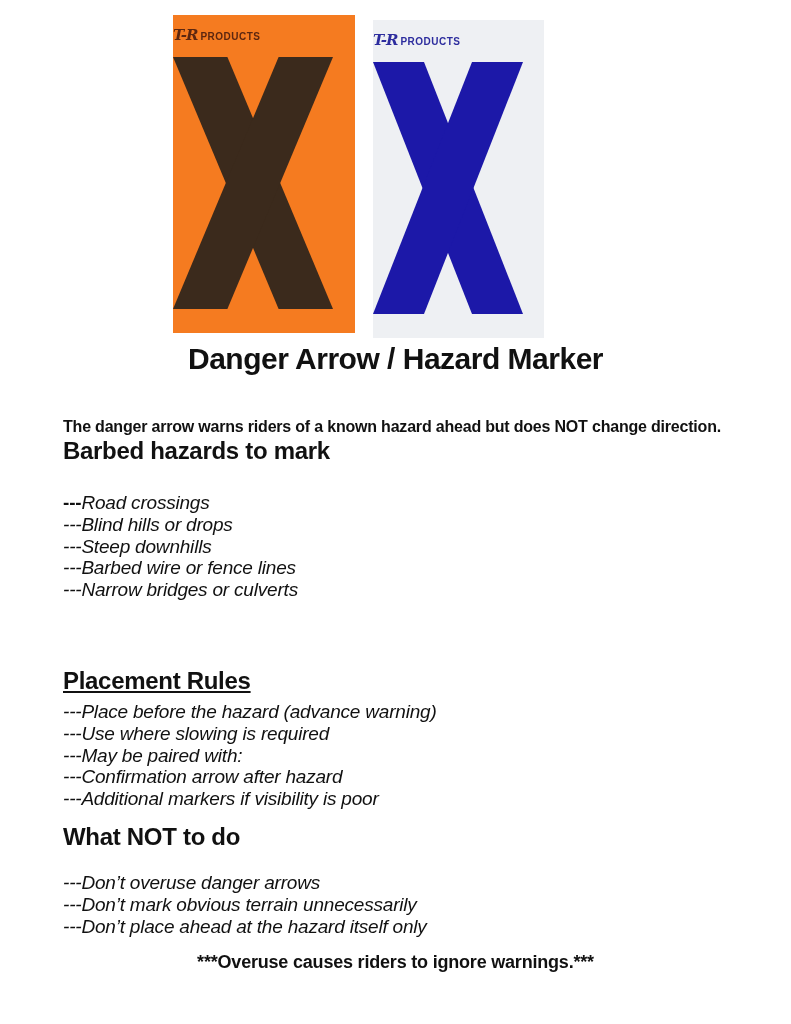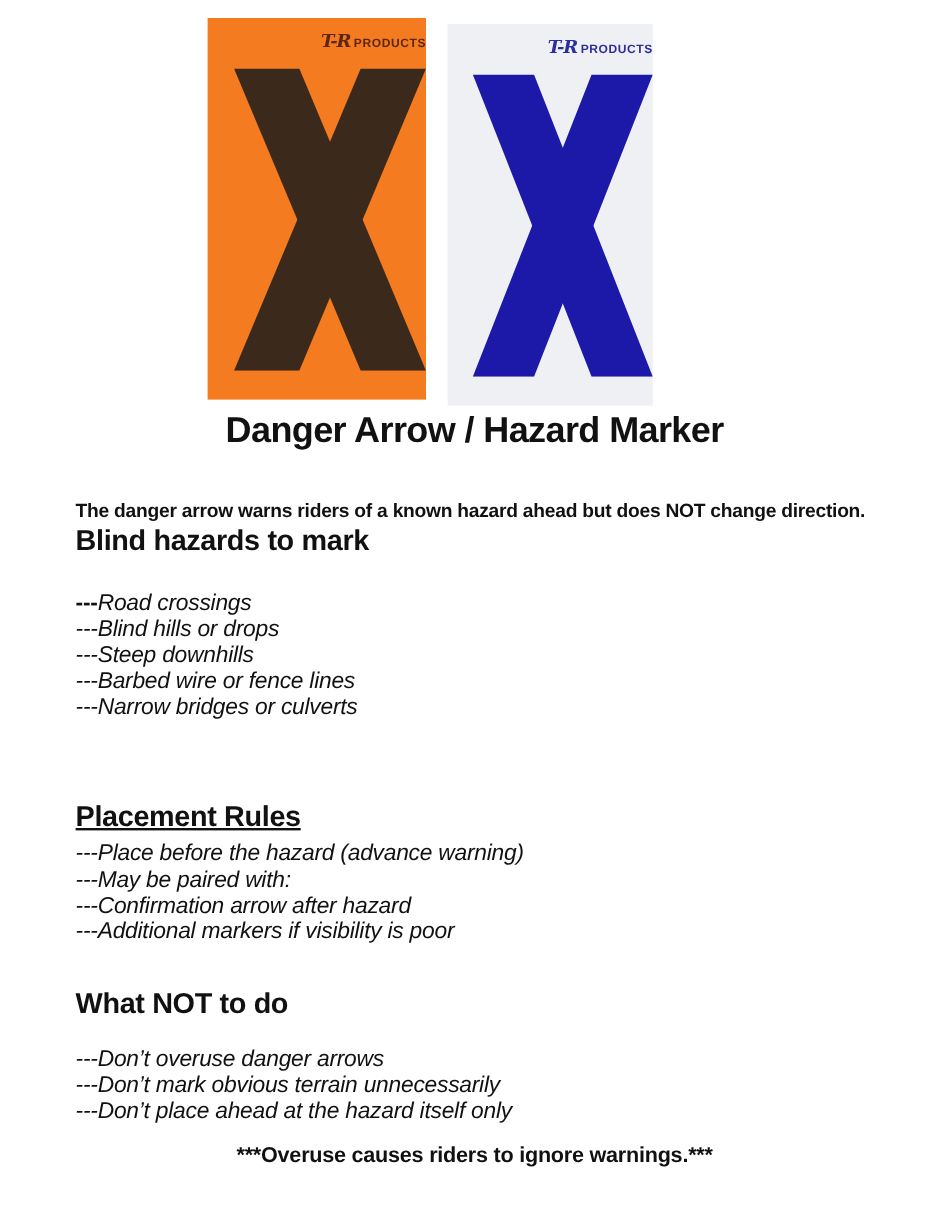--- a/index.html
+++ b/index.html
@@ -7,23 +7,22 @@
     position:relative;
     width:791px;height:1024px;
     background:#ffffff;
     font-family:"Liberation Sans", sans-serif;
     color:#111;
     overflow:hidden;
   }
   
   .card{
     position:absolute;
-    display:flex;flex-direction:column;align-items:flex-end;
+    display:flex;flex-direction:column;align-items:flex-start;
     box-sizing:border-box;
-    padding-left:24px;
   }
   .card-orange{left:173px;top:15px;width:182px;height:318px;}
   .card-white{left:373px;top:20px;width:171px;height:318px;}
   .card-logo{
     margin-top:12px;
     white-space:nowrap;
     line-height:1;
     user-select:none;
   }
   .logo-script{
@@ -105,32 +104,33 @@
     <svg class="card-x" width="150" height="252" viewBox="0 0 100 150" preserveAspectRatio="none">
       <polygon points="0,0 34,0 100,150 66,150" fill="#1C18A8"></polygon>
       <polygon points="66,0 100,0 34,150 0,150" fill="#1C18A8"></polygon>
     </svg>
   </div>
 
   <div class="title">Danger Arrow / Hazard Marker</div>
 
   <div class="intro">The danger arrow warns riders of a known hazard ahead but does NOT change direction.</div>
 
-  <div class="h2 h2-1">Blind hazards to mark</div>
+  <div class="h2 h2-1">Barbed hazards to mark</div>
   <div class="list list-1">
     <div><span class="dashes bold">---</span><span>Road crossings</span></div>
     <div><span class="dashes">---</span><span>Blind hills or drops</span></div>
     <div><span class="dashes">---</span><span>Steep downhills</span></div>
     <div><span class="dashes">---</span><span>Barbed wire or fence lines</span></div>
     <div><span class="dashes">---</span><span>Narrow bridges or culverts</span></div>
   </div>
 
   <div class="h2 h2-2">Placement Rules</div>
   <div class="list list-2">
     <div><span class="dashes">---</span><span>Place before the hazard (advance warning)</span></div>
+    <div><span class="dashes">---</span><span>Use where slowing is required</span></div>
     <div><span class="dashes">---</span><span>May be paired with:</span></div>
     <div><span class="dashes">---</span><span>Confirmation arrow after hazard</span></div>
     <div><span class="dashes">---</span><span>Additional markers if visibility is poor</span></div>
   </div>
 
   <div class="h2 h2-3">What NOT to do</div>
   <div class="list list-3">
     <div><span class="dashes">---</span><span>Don’t overuse danger arrows</span></div>
     <div><span class="dashes">---</span><span>Don’t mark obvious terrain unnecessarily</span></div>
     <div><span class="dashes">---</span><span>Don’t place ahead at the hazard itself only</span></div>

